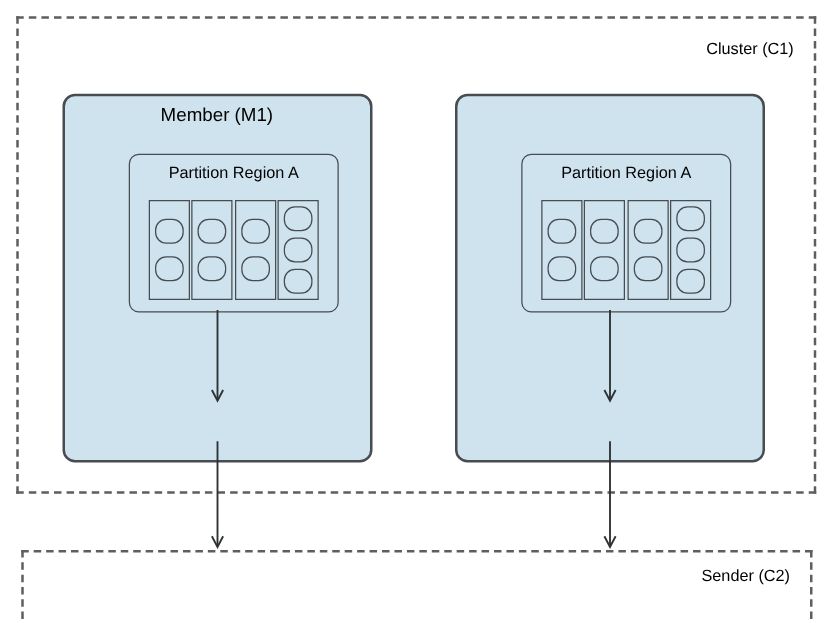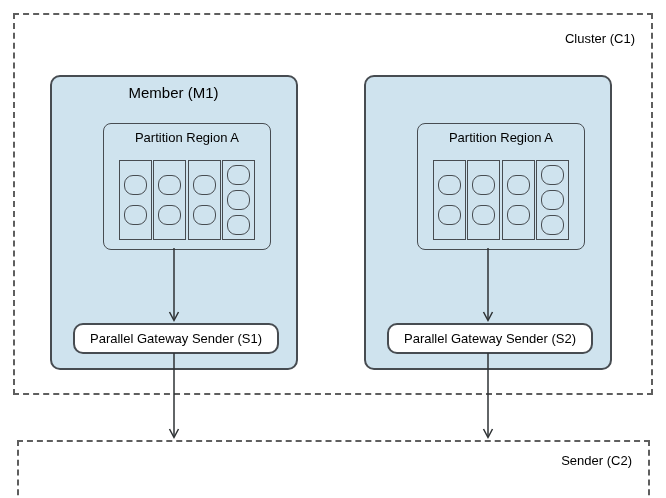--- a/index.html
+++ b/index.html
@@ -105,23 +105,20 @@
             <div class="bucket"></div>
             <div class="bucket"></div>
           </div>
           <div class="bucket-col tight">
             <div class="bucket"></div>
             <div class="bucket"></div>
             <div class="bucket"></div>
           </div>
         </div>
     </div>
-    <div class="sender">
-      <span class="sender-label">Parallel Gateway Sender (S1)</span>
-    </div>
   </div>
 
   <div class="member member-m2">
     <div class="region">
       <div class="region-label">Partition Region A</div>
       <div class="buckets">
           <div class="bucket-col">
             <div class="bucket"></div>
             <div class="bucket"></div>
           </div>
@@ -132,23 +129,20 @@
           <div class="bucket-col">
             <div class="bucket"></div>
             <div class="bucket"></div>
           </div>
           <div class="bucket-col tight">
             <div class="bucket"></div>
             <div class="bucket"></div>
             <div class="bucket"></div>
           </div>
         </div>
-    </div>
-    <div class="sender">
-      <span class="sender-label">Parallel Gateway Sender (S2)</span>
     </div>
   </div>
 
   <div class="cluster cluster-c2">
     <div class="cluster-label">Sender (C2)</div>
   </div>
 
   <svg class="arrows" viewBox="0 0 666 498">
     <g>
       <line x1="174" y1="248" x2="174" y2="320"></line>

